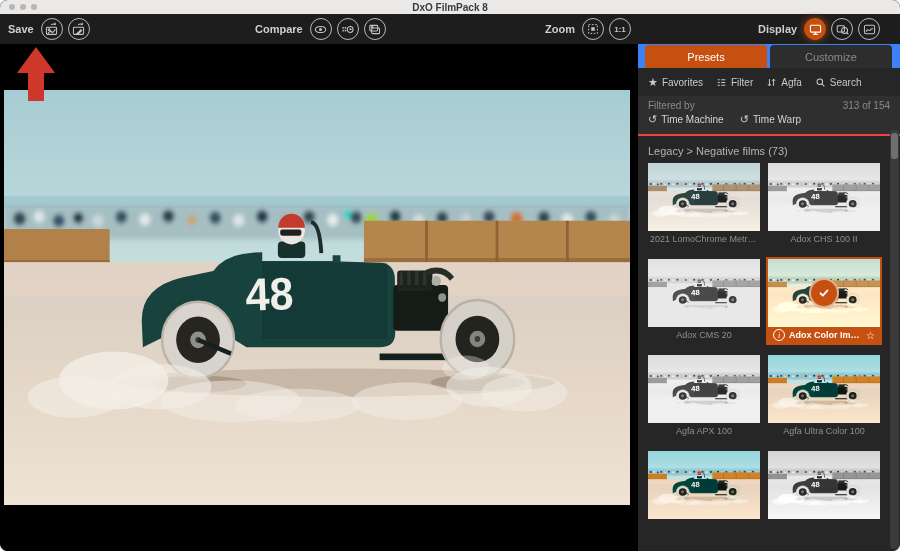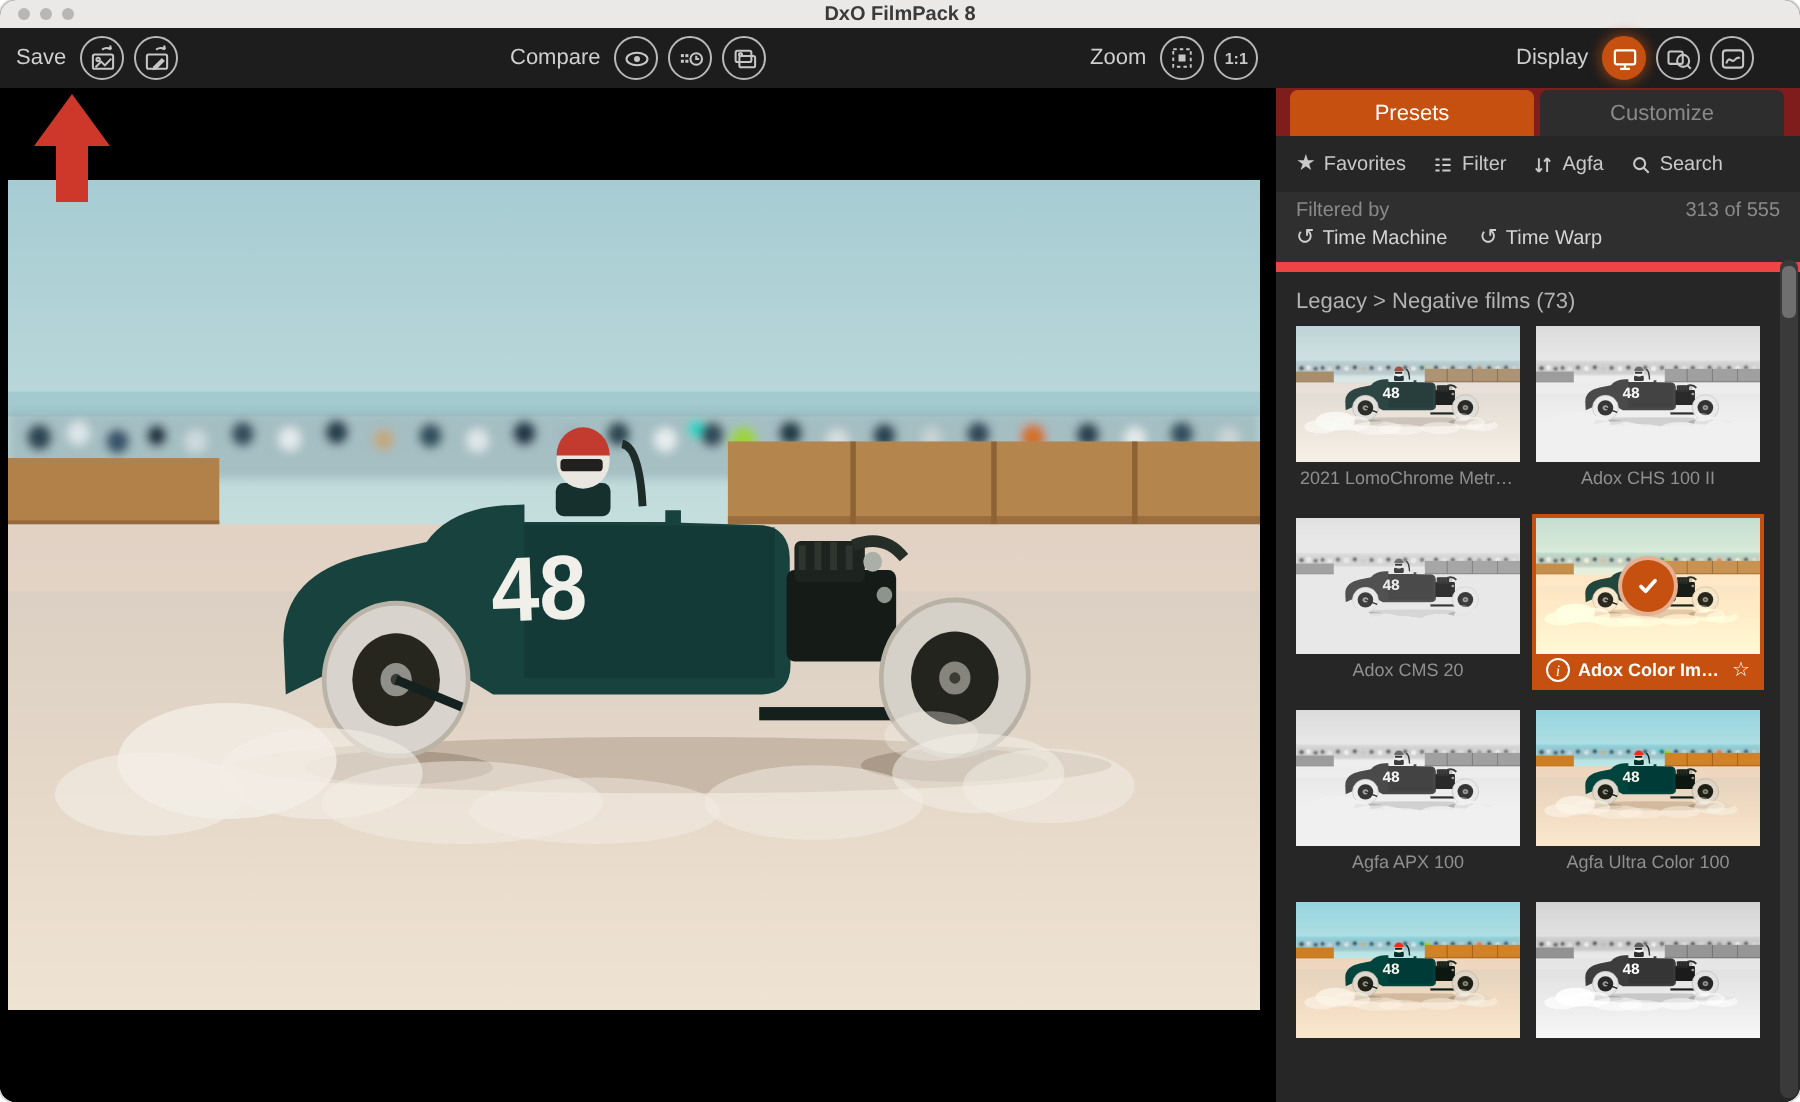--- a/index.html
+++ b/index.html
@@ -5,41 +5,41 @@
   html,body{margin:0;padding:0;background:#fff;font-family:"Liberation Sans",sans-serif;}
   .window{position:relative;width:900px;height:551px;border-radius:8px;overflow:hidden;background:#000;box-shadow:0 0 0 1px rgba(0,0,0,.15);}
   
   .titlebar{position:absolute;left:0;top:0;width:900px;height:14px;background:#ebe9e8;display:flex;align-items:center;justify-content:center;}
   .traffic{position:absolute;left:9px;top:4px;display:flex;gap:5px;}
   .traffic span{width:6px;height:6px;border-radius:50%;background:#b9b7b6;display:block;}
   .win-title{font-size:10px;color:#3a3a3a;font-weight:bold;}
   
   .toolbar{position:absolute;left:0;top:14px;width:900px;height:30px;background:#1d1d1d;}
   .tgroup{position:absolute;top:0;height:30px;display:flex;align-items:center;gap:5px;}
-  .tlabel{font-size:11px;color:#cfcfcf;margin-right:2px;}
+  .tlabel{font-size:11px;color:#cfcfcf;margin-right:2px;font-weight:bold;}
   .tbtn{width:22px;height:22px;border-radius:50%;border:1.5px solid #b9b9b9;box-sizing:border-box;display:flex;align-items:center;justify-content:center;color:#c6c6c6;background:transparent;}
   .tbtn.active{background:var(--accent,#c6500f);border-color:var(--accent,#c6500f);color:#fff;box-shadow:0 0 6px 2px rgba(198,80,15,.45);}
   .tbtn svg{display:block;}
   .oneone{font-size:8px;font-weight:bold;color:#c6c6c6;}
   
   .canvas{position:absolute;left:0;top:44px;width:638px;height:507px;background:#000;}
   .photo{position:absolute;left:4px;top:46px;width:626px;height:415px;overflow:hidden;}
   .photo svg{display:block;width:100%;height:100%;}
   .arrow{position:absolute;left:17px;top:3px;width:40px;height:54px;}
   
   .panel{position:absolute;left:638px;top:44px;width:262px;height:507px;background:#262626;overflow:hidden;}
-  .tabs{height:24px;background:#7f1d1d;display:flex;align-items:flex-end;padding-left:7px;gap:3px;}
+  .tabs{height:24px;background:#3b82f6;display:flex;align-items:flex-end;padding-left:7px;gap:3px;}
   .tab{width:122px;height:23px;display:flex;align-items:center;justify-content:center;font-size:11px;border-radius:4px 4px 0 0;}
   .tab.active{background:var(--accent,#c6500f);color:#fff;}
   .tab.inactive{background:#2d2d2d;color:#8a8a8a;}
   .filterbar{height:28px;display:flex;align-items:center;gap:13px;padding:0 10px;}
   .fitem{display:flex;align-items:center;gap:4px;font-size:10px;color:#c9c9c9;}
   .fitem svg{display:block;}
   .star-glyph{font-size:11px;color:#c9c9c9;line-height:1;}
-  .filteredbox{height:40px;background:#2f2f2f;border-bottom:5px solid #ef4444;box-sizing:border-box;}
+  .filteredbox{height:40px;background:#2f2f2f;border-bottom:2px solid #ef4444;box-sizing:border-box;}
   .fb-row1{display:flex;justify-content:space-between;padding:4px 10px 1px;font-size:10px;color:#8a8a8a;}
   .fb-row2{display:flex;gap:16px;padding:2px 10px;}
   .chip{display:flex;align-items:center;gap:4px;font-size:10px;color:#d4d4d4;}
   .chip .hist{font-size:11px;line-height:1;color:#cfcfcf;}
   .category{height:25px;box-sizing:border-box;padding:9px 10px 0;font-size:11px;color:#b3b3b3;}
   .grid{padding:2px 10px 0;display:flex;flex-wrap:wrap;column-gap:8px;}
   .preset-card{width:112px;height:84px;margin-bottom:12px;position:relative;}
   .thumb-wrap{position:relative;width:112px;height:68px;background:#111;}
   .thumb-wrap svg{display:block;width:112px;height:68px;}
   .plabel-bar{height:16px;display:flex;align-items:center;justify-content:center;gap:4px;}
@@ -320,21 +320,21 @@
               <path d="M10,10 L13.6,13.6"></path>
         </svg>
           </span>
         <span>Search</span>
       </div>
     </div>
 
     <div class="filteredbox">
       <div class="fb-row1">
         <span>Filtered by</span>
-        <span>313 of 555</span>
+        <span>313 of 154</span>
       </div>
       <div class="fb-row2">
         <span class="chip">
           <span class="hist">↺</span>
           <span>Time Machine</span>
         </span>
         <span class="chip">
           <span class="hist">↺</span>
           <span>Time Warp</span>
         </span>

